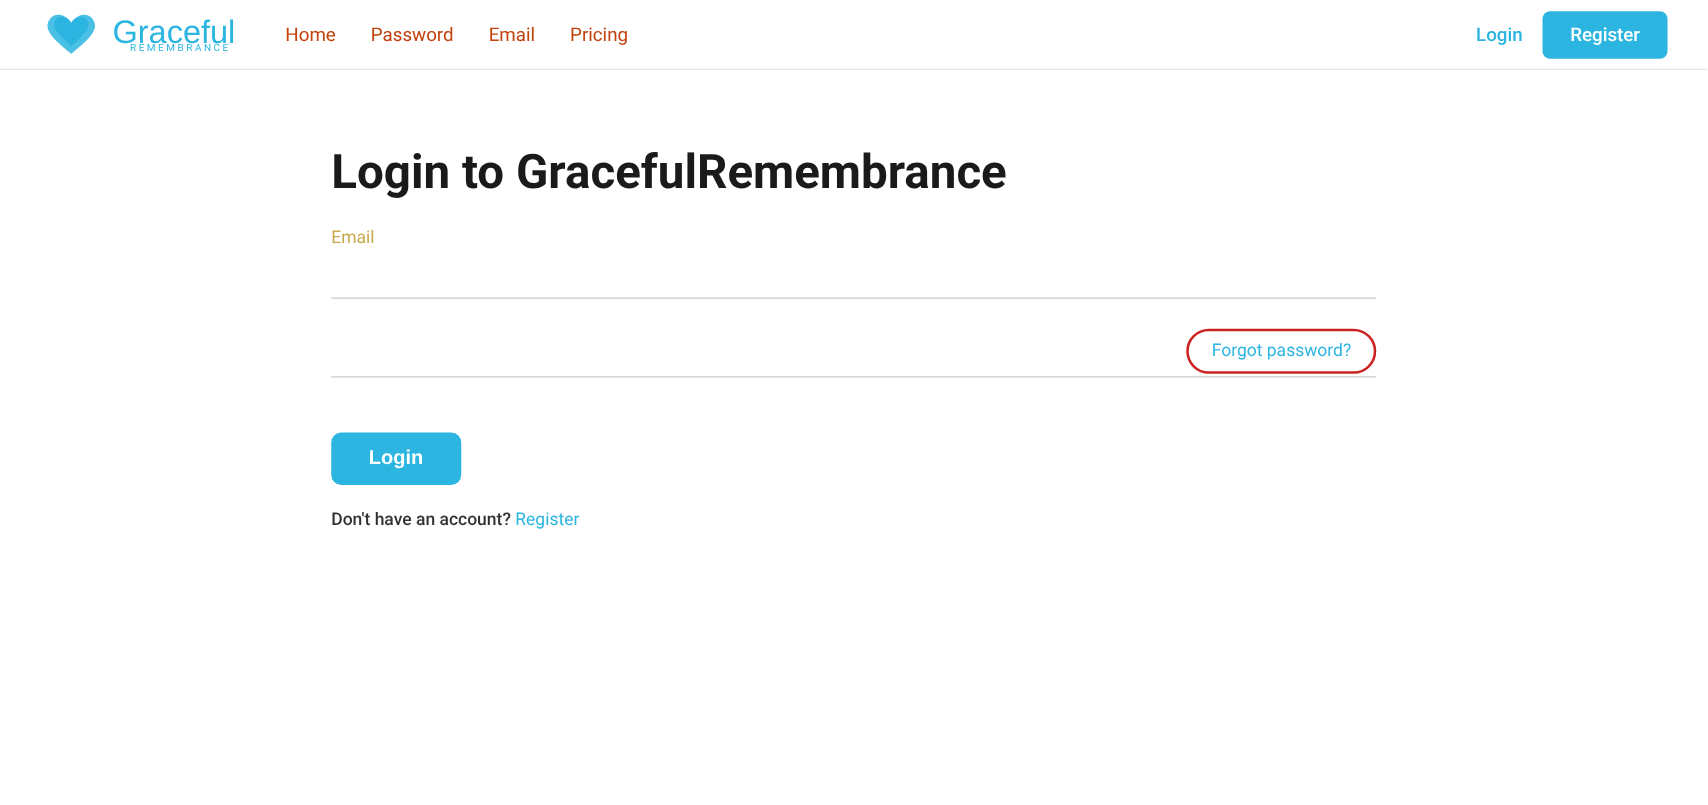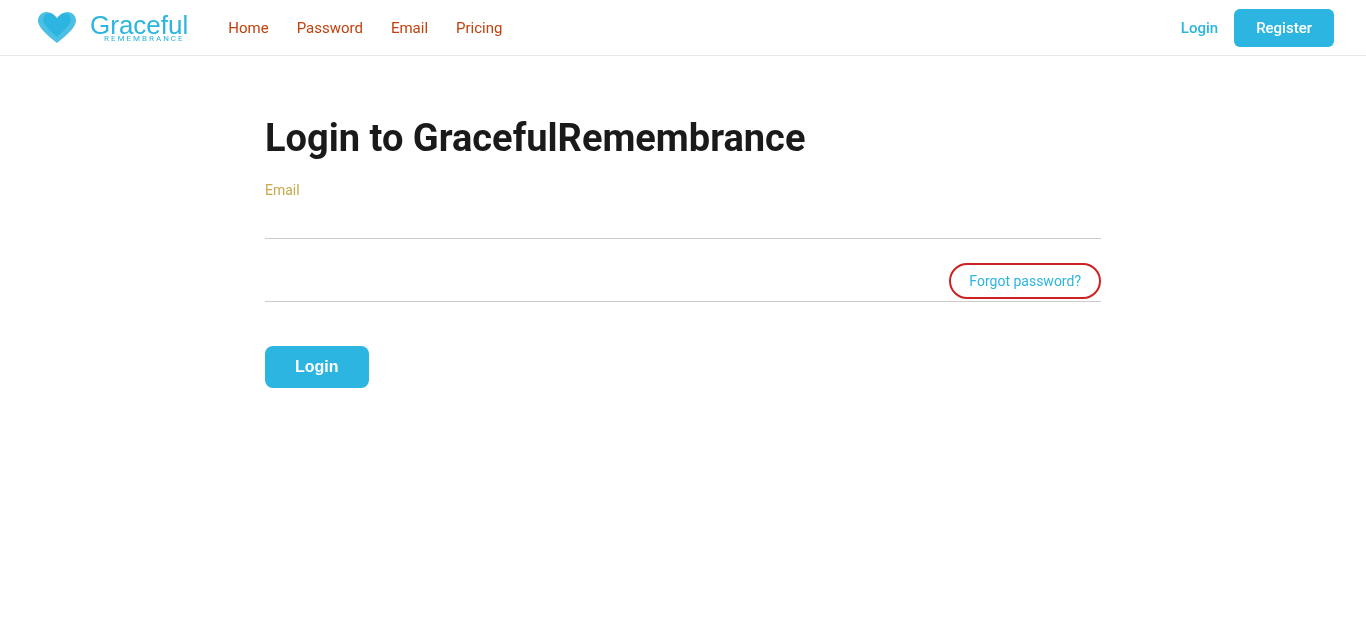--- a/index.html
+++ b/index.html
@@ -235,14 +235,18 @@
       <div class="password-row">
         <input type="password" class="form-input" style="padding-right: 180px;">
         <a href="#" class="forgot-password-link">Forgot password?</a>
       </div>
     </div>
 
     
     <button type="submit" class="login-btn">Login</button>
 
     
+    <div class="register-prompt">
+      <span>Don't have an account?</span>
+      <a href="#">Register</a>
+    </div>
   </form>
 </main>
 
 </body></html>

